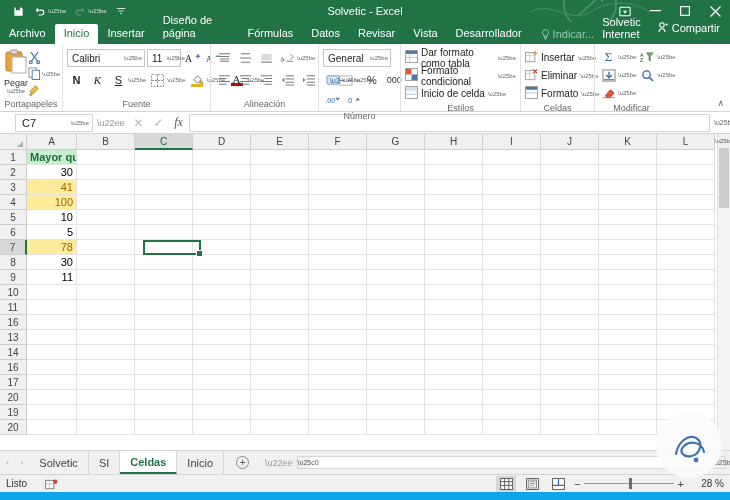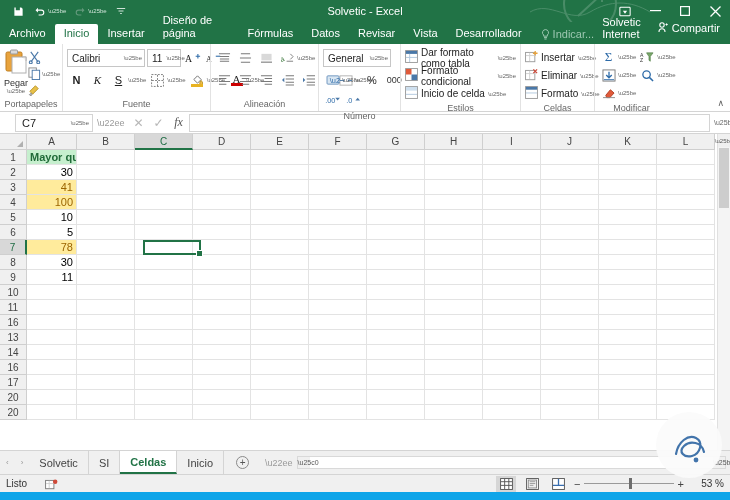--- a/index.html
+++ b/index.html
@@ -977,20 +977,35 @@
           <div class="cell" style="width: 58px;"></div>
           <div class="cell" style="width: 58px;"></div>
           <div class="cell" style="width: 58px;"></div>
           <div class="cell" style="width: 58px;"></div>
           <div class="cell" style="width: 58px;"></div>
           <div class="cell" style="width: 58px;"></div>
           <div class="cell" style="width: 58px;"></div>
           <div class="cell" style="width: 58px;"></div>
         </div>
         <div class="body-row">
+          <div class="rowhead">19</div>
+          <div class="cell" style="width: 50px;"></div>
+          <div class="cell" style="width: 58px;"></div>
+          <div class="cell" style="width: 58px;"></div>
+          <div class="cell" style="width: 58px;"></div>
+          <div class="cell" style="width: 58px;"></div>
+          <div class="cell" style="width: 58px;"></div>
+          <div class="cell" style="width: 58px;"></div>
+          <div class="cell" style="width: 58px;"></div>
+          <div class="cell" style="width: 58px;"></div>
+          <div class="cell" style="width: 58px;"></div>
+          <div class="cell" style="width: 58px;"></div>
+          <div class="cell" style="width: 58px;"></div>
+        </div>
+        <div class="body-row">
           <div class="rowhead">20</div>
           <div class="cell" style="width: 50px;"></div>
           <div class="cell" style="width: 58px;"></div>
           <div class="cell" style="width: 58px;"></div>
           <div class="cell" style="width: 58px;"></div>
           <div class="cell" style="width: 58px;"></div>
           <div class="cell" style="width: 58px;"></div>
           <div class="cell" style="width: 58px;"></div>
           <div class="cell" style="width: 58px;"></div>
           <div class="cell" style="width: 58px;"></div>
@@ -1061,21 +1076,21 @@
             <path d="M7 1v7" stroke="#3a6fb0" stroke-width="1.4"></path>
           </svg>
       </span>
       <span class="zoom-slider">
         <span class="zs-sign">−</span>
         <span class="zs-track">
           <span class="zs-thumb"></span>
         </span>
         <span class="zs-sign">+</span>
       </span>
-      <span class="zoom-pct">53 %</span>
+      <span class="zoom-pct">28 %</span>
     </div>
   </div>
 
   <div class="logo-wm">
     <svg width="54" height="54" viewBox="0 0 54 54">
       <path d="M14 36c2-12 12-20 20-16s4 16-4 18-14-4-8-10 18-4 20 6" fill="none" stroke="#3b6fa8" stroke-width="2.2" stroke-linecap="round"></path>
       <circle cx="34" cy="42" r="2.4" fill="#3b6fa8"></circle>
     </svg>
   </div>
 

